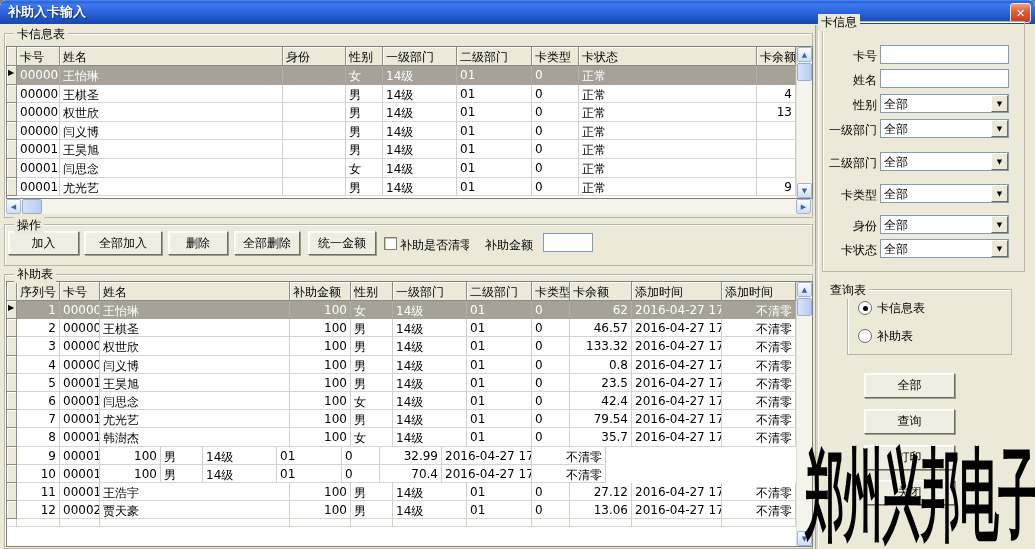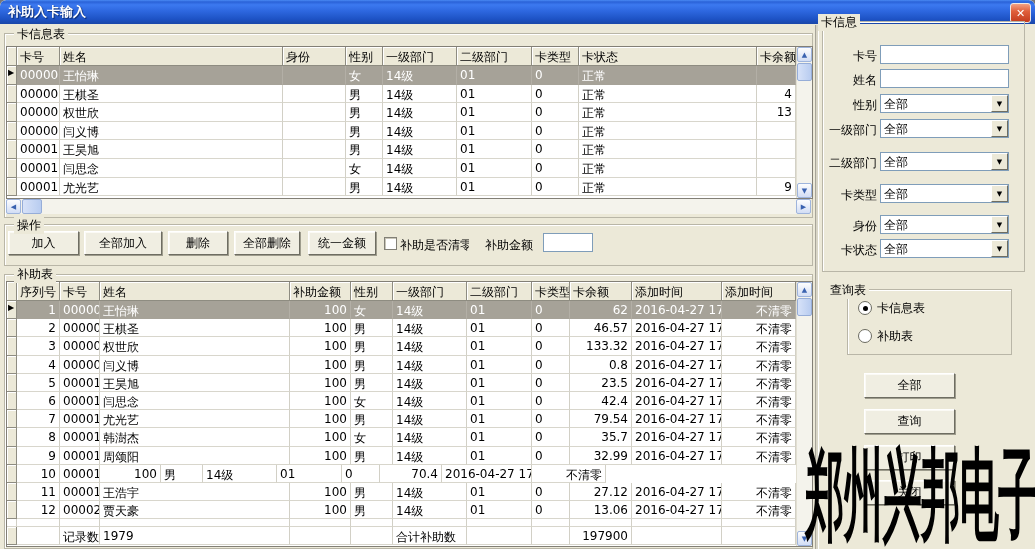--- a/index.html
+++ b/index.html
@@ -326,21 +326,20 @@
         <div class="td " style="width: 65px;">01</div>
         <div class="td " style="width: 38px;">0</div>
         <div class="td r" style="width: 62px;">35.7</div>
         <div class="td " style="width: 90px;">2016-04-27 17:10:</div>
         <div class="td r" style="width: 74px;">不清零</div>
       </div>
       <div class="tr" style="top: 164.6px; height: 18.2px; width: 789px;">
         <div class="td rowsel" style="width: 10px;"></div>
         <div class="td r" style="width: 43px;">9</div>
         <div class="td " style="width: 40px;">000017</div>
-        <div class="td " style="width: 190px;">周颂阳</div>
         <div class="td r" style="width: 61px;">100</div>
         <div class="td " style="width: 42px;">男</div>
         <div class="td " style="width: 74px;">14级</div>
         <div class="td " style="width: 65px;">01</div>
         <div class="td " style="width: 38px;">0</div>
         <div class="td r" style="width: 62px;">32.99</div>
         <div class="td " style="width: 90px;">2016-04-27 17:10:</div>
         <div class="td r" style="width: 74px;">不清零</div>
       </div>
       <div class="tr" style="top: 182.8px; height: 18.2px; width: 789px;">
@@ -391,34 +390,20 @@
         <div class="td" style="width: 190px;"></div>
         <div class="td" style="width: 61px;"></div>
         <div class="td" style="width: 42px;"></div>
         <div class="td" style="width: 74px;"></div>
         <div class="td" style="width: 65px;"></div>
         <div class="td" style="width: 38px;"></div>
         <div class="td" style="width: 62px;"></div>
         <div class="td" style="width: 90px;"></div>
         <div class="td" style="width: 74px;"></div>
       </div>
-      <div class="tr" style="top: 245px; height: 18px; width: 789px;">
-        <div class="td rowsel" style="width: 10px;"></div>
-        <div class="td " style="width: 43px;"></div>
-        <div class="td " style="width: 40px;">记录数</div>
-        <div class="td " style="width: 190px;">1979</div>
-        <div class="td " style="width: 61px;"></div>
-        <div class="td " style="width: 42px;"></div>
-        <div class="td " style="width: 74px;">合计补助数</div>
-        <div class="td " style="width: 65px;"></div>
-        <div class="td " style="width: 38px;"></div>
-        <div class="td r" style="width: 62px;">197900</div>
-        <div class="td " style="width: 90px;"></div>
-        <div class="td " style="width: 74px;"></div>
-      </div>
       <div class="vscroll">
         <div class="sb-btn" style="top: 0px;">▲</div>
         <div class="sb-thumb" style="top: 16px;"></div>
         <div class="sb-btn" style="bottom: 0px;">▼</div>
       </div>
     </div>
 
   <div class="divider" style="left:815px;top:25px;height:524px;"></div>
 
   <div class="group" style="left:822px;top:21px;width:201px;height:249px;"></div>

